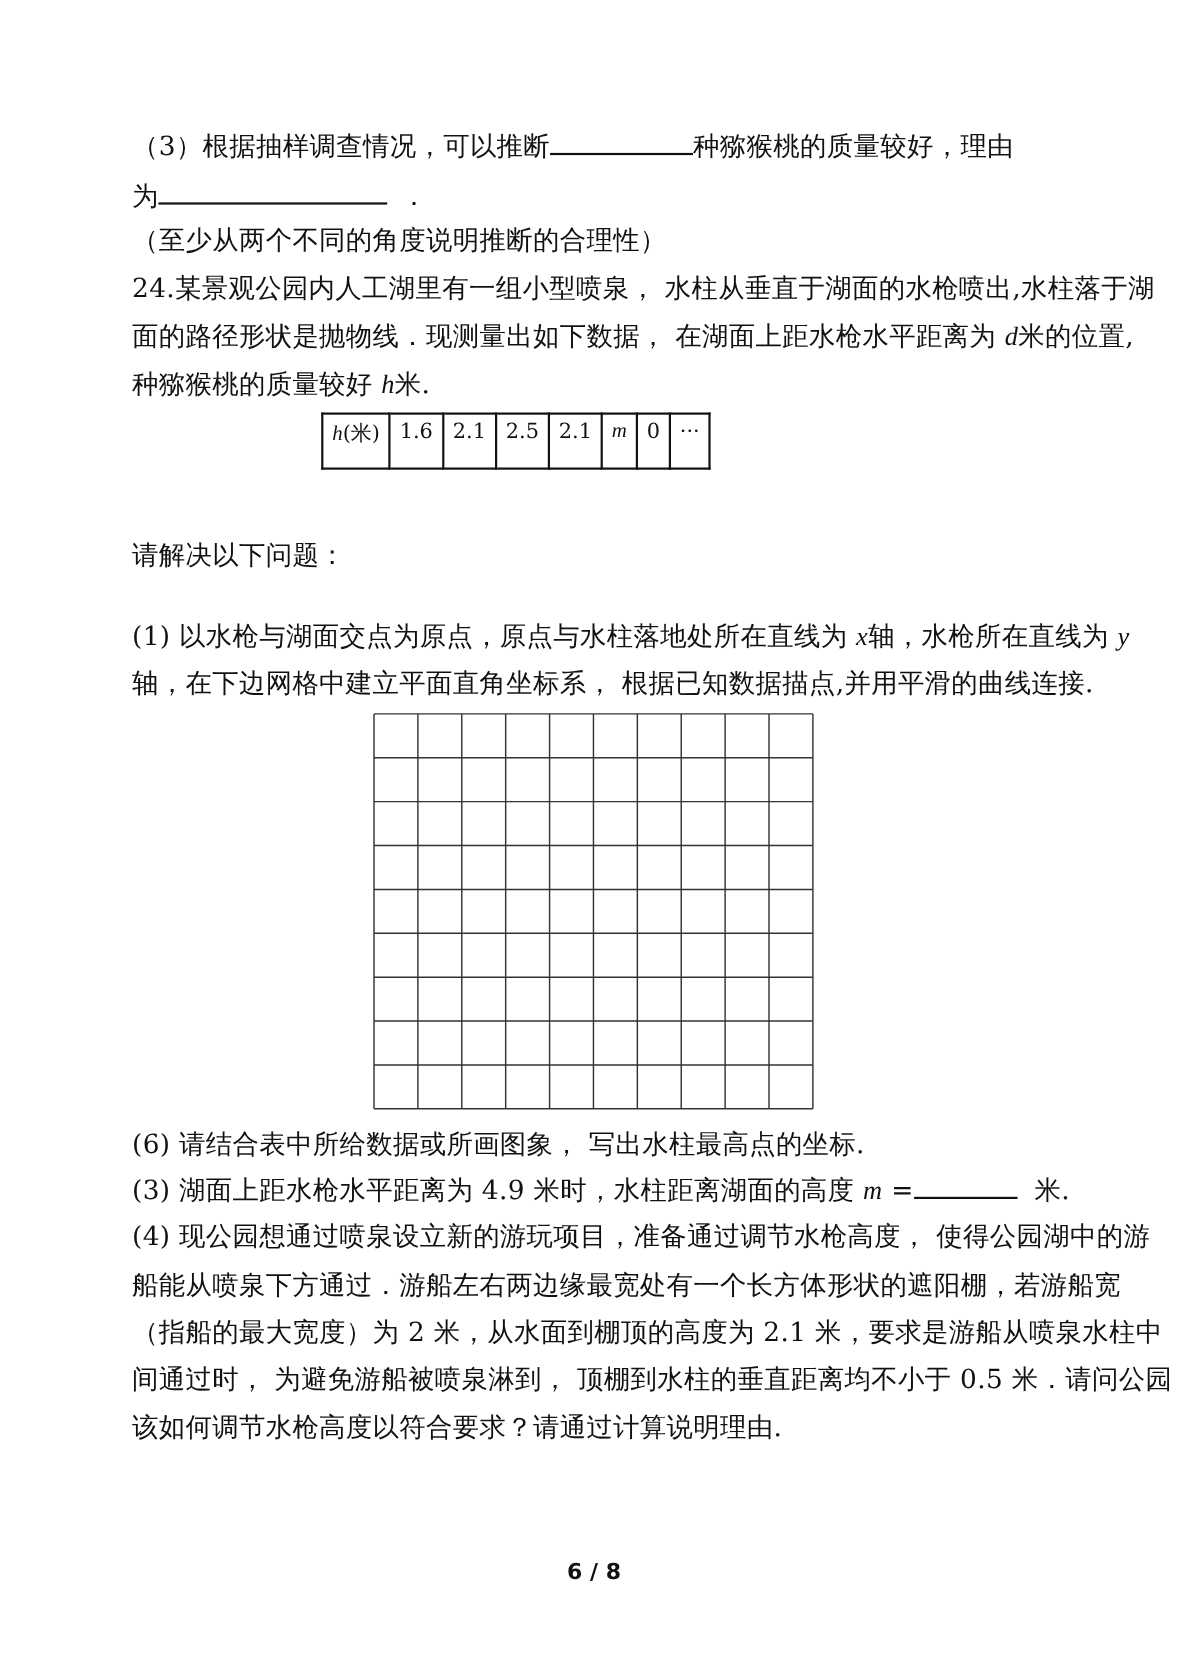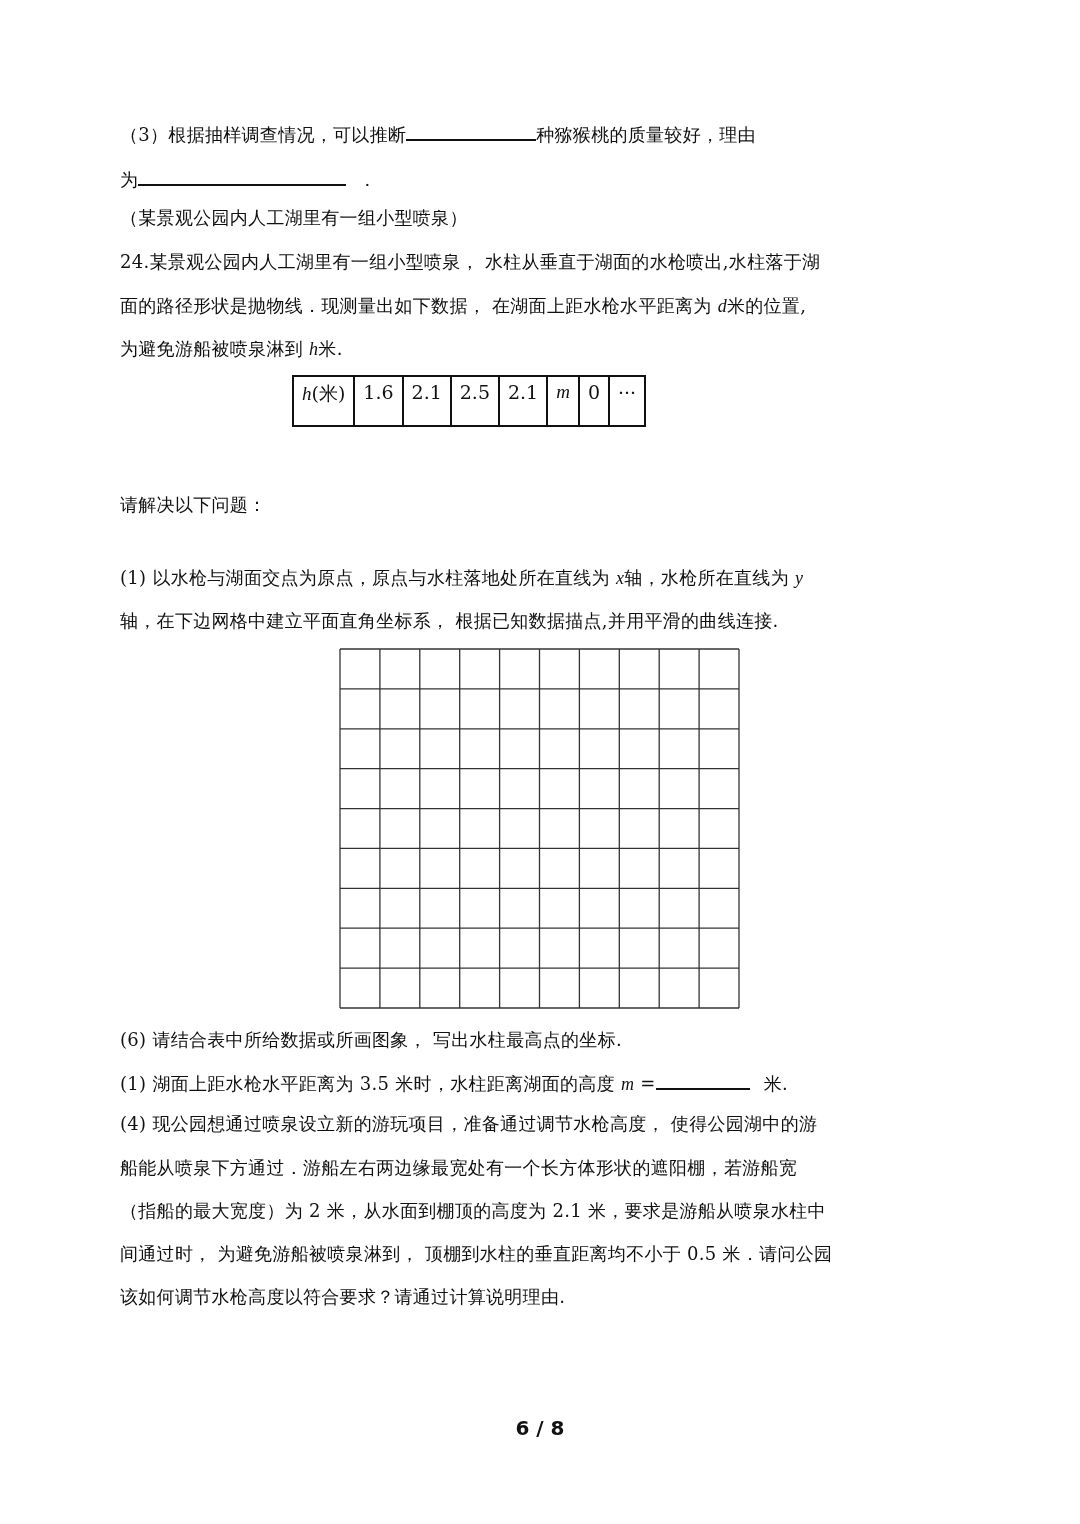--- a/index.html
+++ b/index.html
@@ -1,44 +1,44 @@
 <!DOCTYPE html>
 <html><head>
 <meta charset="utf-8">
 <style>
   html, body { margin: 0; padding: 0; background: #ffffff; }
   body { width: 1080px; height: 1524px; position: relative; overflow: hidden;
          font-family: "DejaVu Serif", "Liberation Serif", serif; color: #111; }
-  .line { position: absolute; left: 120px; font-size: 18px; line-height: 24px; white-space: nowrap; letter-spacing: 0.3px; }
+  .line { position: absolute; left: 120px; font-size: 24px; line-height: 24px; white-space: nowrap; letter-spacing: 0.3px; }
   .blank { display: inline-block; border-bottom: 2px solid #111; height: 18px; vertical-align: baseline; }
   .ital { font-style: italic; font-family: "Liberation Serif", "DejaVu Serif", serif; }
   table.data { position: absolute; left: 292px; top: 375px; border-collapse: collapse; font-size: 19px; }
   table.data td { border: 2px solid #111; height: 44px; padding: 0 8px; vertical-align: top; padding-top: 4px; }
   table.data tr:nth-child(2) td { height: 50px; padding-top: 20px; margin-left: 12px; }
   .grid { position: absolute; left: 339px; top: 648px; }
   .footer { position: absolute; top: 1416px; left: 0; width: 1080px; text-align: center;
             font-family: "DejaVu Sans", sans-serif; font-weight: bold; font-size: 20px; }
 </style>
 </head>
 <body>
 
 <div class="line" style="top:121px">
   <span>（3）根据抽样调查情况，可以推断</span><span class="blank" style="width:130px"></span><span>种猕猴桃的质量较好，理由</span>
 </div>
 <div class="line" style="top:166px">
   <span>为</span><span class="blank" style="width:208px"></span><span style="margin-left:12px">．</span>
 </div>
-<div class="line" style="top:206px">（某景观公园内人工湖里有一组小型喷泉）</div>
+<div class="line" style="top:206px">（至少从两个不同的角度说明推断的合理性）</div>
 
 <div class="line" style="top:250px">24.某景观公园内人工湖里有一组小型喷泉， 水柱从垂直于湖面的水枪喷出,水柱落于湖</div>
 <div class="line" style="top:294px">
   <span>面的路径形状是抛物线．现测量出如下数据， 在湖面上距水枪水平距离为 </span><span class="ital">d</span><span>米的位置,</span>
 </div>
 <div class="line" style="top:337px">
-  <span>为避免游船被喷泉淋到 </span><span class="ital">h</span><span>米.</span>
+  <span>种猕猴桃的质量较好 </span><span class="ital">h</span><span>米.</span>
 </div>
 
 <table class="data">
   <tbody>
   <tr>
     <td><span class="ital">h</span><span>(米)</span></td>
     <td>1.6</td>
     <td>2.1</td>
     <td>2.5</td>
     <td>2.1</td>
@@ -74,21 +74,21 @@
     <line x1="1" x2="400" y1="160.55555555555554" y2="160.55555555555554" stroke="#333" stroke-width="1.3"></line>
     <line x1="1" x2="400" y1="200.44444444444446" y2="200.44444444444446" stroke="#333" stroke-width="1.3"></line>
     <line x1="1" x2="400" y1="240.33333333333334" y2="240.33333333333334" stroke="#333" stroke-width="1.3"></line>
     <line x1="1" x2="400" y1="280.22222222222223" y2="280.22222222222223" stroke="#333" stroke-width="1.3"></line>
     <line x1="1" x2="400" y1="320.1111111111111" y2="320.1111111111111" stroke="#333" stroke-width="1.3"></line>
     <line x1="1" x2="400" y1="360" y2="360" stroke="#333" stroke-width="1.3"></line>
   </svg>
 
 <div class="line" style="top:1028px">(6) 请结合表中所给数据或所画图象， 写出水柱最高点的坐标.</div>
 <div class="line" style="top:1070px">
-  <span>(1) 湖面上距水枪水平距离为 3.5 米时，水柱距离湖面的高度 </span><span class="ital">m</span><span> =</span><span class="blank" style="width:94px"></span><span style="margin-left:8px"> 米.</span>
+  <span>(3) 湖面上距水枪水平距离为 4.9 米时，水柱距离湖面的高度 </span><span class="ital">m</span><span> =</span><span class="blank" style="width:94px"></span><span style="margin-left:8px"> 米.</span>
 </div>
 <div class="line" style="top:1112px">(4) 现公园想通过喷泉设立新的游玩项目，准备通过调节水枪高度， 使得公园湖中的游</div>
 <div class="line" style="top:1156px">船能从喷泉下方通过．游船左右两边缘最宽处有一个长方体形状的遮阳棚，若游船宽</div>
 <div class="line" style="top:1199px">（指船的最大宽度）为 2 米，从水面到棚顶的高度为 2.1 米，要求是游船从喷泉水柱中</div>
 <div class="line" style="top:1242px">间通过时， 为避免游船被喷泉淋到， 顶棚到水柱的垂直距离均不小于 0.5 米．请问公园</div>
 <div class="line" style="top:1285px">该如何调节水枪高度以符合要求？请通过计算说明理由.</div>
 
 <div class="footer">6 / 8</div>
 
 </body></html>

